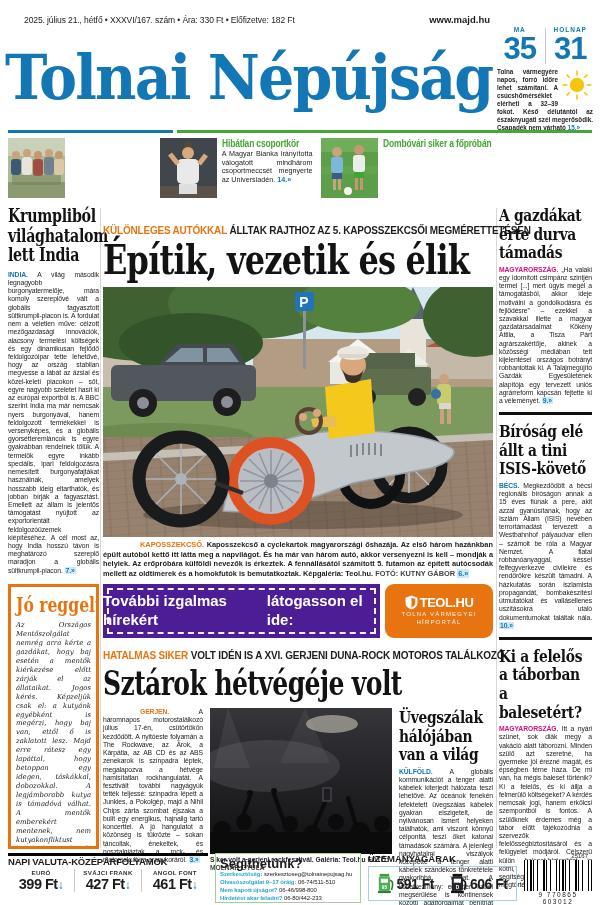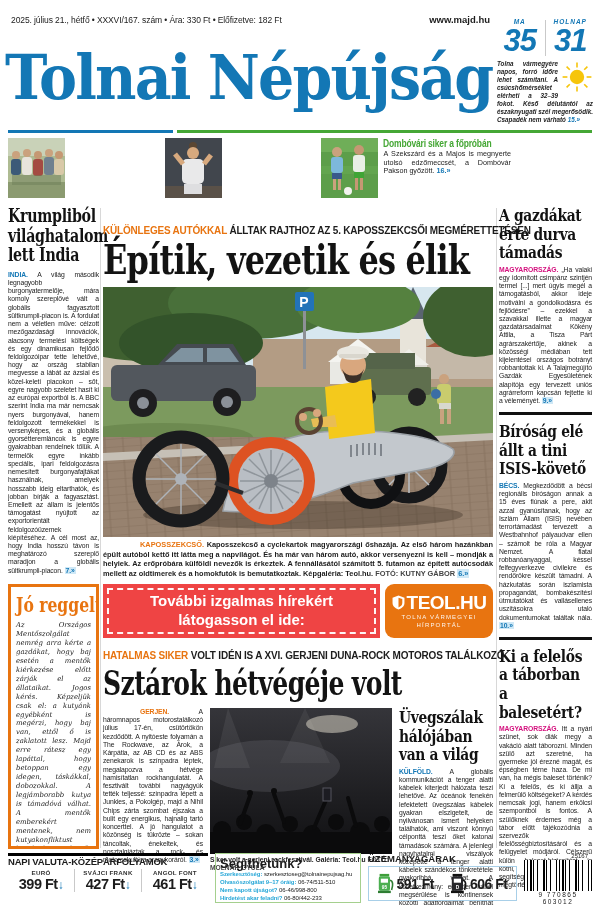--- a/index.html
+++ b/index.html
@@ -1,24 +1,24 @@
 <!DOCTYPE html>
 <html lang="hu"><head>
 <meta charset="utf-8">
 <style>
   html,body{margin:0;padding:0;background:#888;}
   .page{position:relative;width:600px;height:905px;background:#fff;margin:0 auto;overflow:hidden;
         font-family:"Liberation Sans",sans-serif;color:#1c1c1c;}
   
-  .dateline{position:absolute;left:11px;top:15px;width:430px;font-size:8.5px;letter-spacing:-.1px;color:#222;}
+  .dateline{position:absolute;left:24px;top:15px;width:430px;font-size:8.5px;letter-spacing:-.1px;color:#222;}
   .website{position:absolute;left:380px;top:14px;width:110px;text-align:right;font-weight:bold;font-size:9.5px;}
   .masthead{position:absolute;left:5px;top:32px;width:492px;height:96px;margin:0;
             font-family:"DejaVu Serif","Liberation Serif",serif;font-weight:bold;font-size:62px;
             line-height:92px;color:#1377b5;white-space:nowrap;transform:scaleX(.92);transform-origin:0 0;letter-spacing:-2px;}
-  .weather{position:absolute;left:497px;top:18px;width:96px;height:116px;font-style:italic;}
+  .weather{position:absolute;left:497px;top:26px;width:96px;height:116px;}
   .w-cols{display:flex;align-items:stretch;}
   .w-col{flex:1;text-align:center;}
   .w-label{font-size:6.5px;font-weight:bold;color:#1377b5;letter-spacing:1px;}
   .w-temp{font-size:31px;font-weight:bold;color:#1377b5;line-height:1;letter-spacing:-1px;}
   .w-div{width:1px;background:#c9c9c9;margin:2px 2px 0 2px;}
   .w-text{margin-top:4px;font-size:6.3px;font-weight:600;line-height:1.28;text-align:justify;color:#222;}
   .sun{float:right;margin:1px 0 1px 3px;}
   .wref{color:#1377b5;font-weight:bold;}
   .bar{position:absolute;top:130px;height:3px;}
   .bar-blue{left:8px;width:165px;background:#1377b5;}
@@ -53,27 +53,27 @@
   .col-center{position:absolute;left:103px;top:220px;width:390px;}
   .kicker{font-size:10.5px;font-weight:800;white-space:nowrap;display:inline-block;
           transform:scaleX(.95);transform-origin:0 0;letter-spacing:-.2px;}
   .kicker .hl{color:#e87410;}
   .headline{font-family:"DejaVu Serif","Liberation Serif",serif;font-weight:bold;font-size:41px;color:#131313;
             white-space:nowrap;transform:scaleX(.78);transform-origin:0 0;letter-spacing:-1px;line-height:1.05;margin-top:1px;}
   .main-photo{width:390px;height:250px;margin-top:5px;display:block;}
   .caption{margin-top:3px;font-size:7.4px;font-weight:bold;line-height:1.3;text-align:justify;}
   .credit{font-weight:bold;color:#444;}
   .promo{margin-top:5px;height:54px;display:flex;}
-  .promo-blue{flex:1;background:#ef4444;position:relative;display:flex;flex-direction:column;
+  .promo-blue{flex:1;background:#4c1d95;position:relative;display:flex;
               justify-content:center;align-items:center;}
   .promo-blue .dash{position:absolute;inset:4px;border:2px dashed rgba(255,255,255,.95);}
   .promo-line{color:#fff;font-weight:800;font-size:15px;line-height:1.25;position:relative;}
   .promo-orange{width:108px;margin-left:5px;background:#e87410;border-radius:9px;color:#fff;
                 display:flex;flex-direction:column;justify-content:center;align-items:center;}
-  .brand-row{display:flex;align-items:center;gap:2px;font-weight:800;font-size:19px;letter-spacing:-.5px;}
+  .brand-row{display:flex;align-items:center;gap:2px;font-weight:800;font-size:13px;letter-spacing:-.5px;}
   .brand-sub{font-size:6px;letter-spacing:1.2px;color:rgba(255,255,255,.92);line-height:1.3;text-align:center;}
   
   .col-right{position:absolute;left:499px;top:206px;width:93px;}
   .r-title{width:118px;transform:scaleX(.79);font-size:17.5px;margin-bottom:4px;}
   .rule{border-top:3px solid #101010;margin:7px 0;}
   
   .section-rock{position:absolute;left:103px;top:645px;width:390px;}
   .rock-headline{font-family:"DejaVu Serif","Liberation Serif",serif;font-weight:bold;font-size:33px;color:#131313;
                  white-space:nowrap;transform:scaleX(.76);transform-origin:0 0;letter-spacing:-.8px;margin-top:1px;}
   .rock-row{display:flex;gap:7px;margin-top:5px;}
@@ -175,44 +175,47 @@
       <svg class="t-photo" viewBox="0 0 57 60" preserveAspectRatio="none">
         <rect width="57" height="60" fill="#41464d"></rect>
           <rect y="48" width="57" height="12" fill="#5a5148"></rect>
         <circle cx="28" cy="8" r="4" fill="#5a4632"></circle>
           <circle cx="28" cy="15" r="6" fill="#d7a97e"></circle>
         <rect x="17" y="21" width="22" height="25" rx="5" fill="#e9e9ea"></rect>
         <line x1="18" y1="26" x2="10" y2="16" stroke="#d7a97e" stroke-width="5"></line>
         <line x1="39" y1="26" x2="46" y2="17" stroke="#d7a97e" stroke-width="5"></line>
         <rect x="19" y="46" width="18" height="10" fill="#dedee0"></rect>
       </svg>
+      <div class="t-body">
+        <div class="t-title c-green">Hibátlan csoportkör</div>
+        <div class="t-text">
+          <span>A Magyar Bianka irányította válogatott mindhárom csoportmeccsét megnyerte az Universiadén.</span>
+          <span class="tref">14.»</span>
+        </div>
+      </div>
     </div>
     <div class="teaser">
       <svg class="t-photo" viewBox="0 0 57 60" preserveAspectRatio="none">
         <rect width="57" height="60" fill="#5d9e4a"></rect>
           <rect width="57" height="14" fill="#6fae58"></rect>
         <rect y="28" width="57" height="8" fill="#67a851" opacity=".7"></rect>
         <circle cx="16" cy="14" r="5" fill="#caa27e"></circle>
           <rect x="10" y="19" width="12" height="16" rx="3" fill="#7db8dc"></rect>
         <rect x="11" y="35" width="10" height="6" fill="#3a5a8c"></rect>
           <rect x="12" y="41" width="3" height="11" fill="#caa27e"></rect>
           <rect x="17" y="41" width="3" height="11" fill="#caa27e"></rect>
         <circle cx="38" cy="12" r="5" fill="#c59873"></circle>
           <rect x="32" y="17" width="12" height="17" rx="3" fill="#e9efe6"></rect>
         <rect x="33" y="34" width="10" height="6" fill="#3fa535"></rect>
           <rect x="34" y="40" width="3" height="12" fill="#c59873"></rect>
           <rect x="39" y="40" width="3" height="12" fill="#c59873"></rect>
         <circle cx="27" cy="53" r="4" fill="#f3f3ef"></circle>
       </svg>
       <div class="t-body">
         <div class="t-title c-green">Dombóvári siker a főpróbán</div>
-        <div class="t-text">
-          <span>A Szekszárd és a Majos is megnyerte utolsó edzőmeccsét, a Dombóvár Pakson győzött.</span>
-          <span class="tref">16.»</span>
-        </div>
       </div>
     </div>
   </div>
 
   <div class="vrule" style="left:100px"></div>
   <div class="vrule" style="left:496px"></div>
 
   <div class="col-left">
     <div class="stitle potato-title">Krumpliból világhatalom lett India</div>
     <div class="body-txt potato-body">

